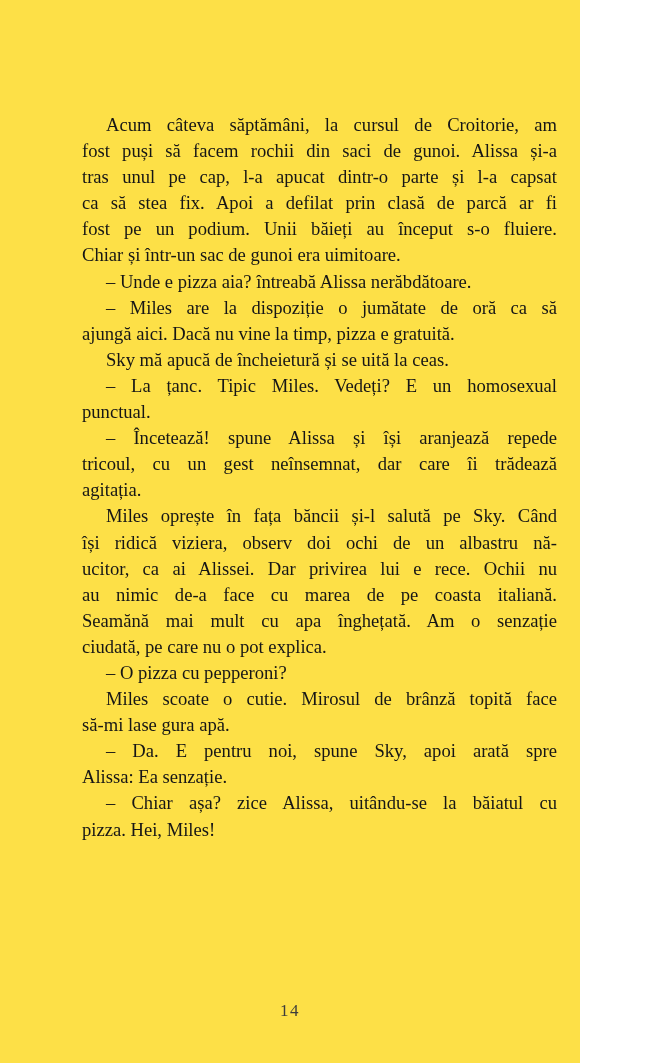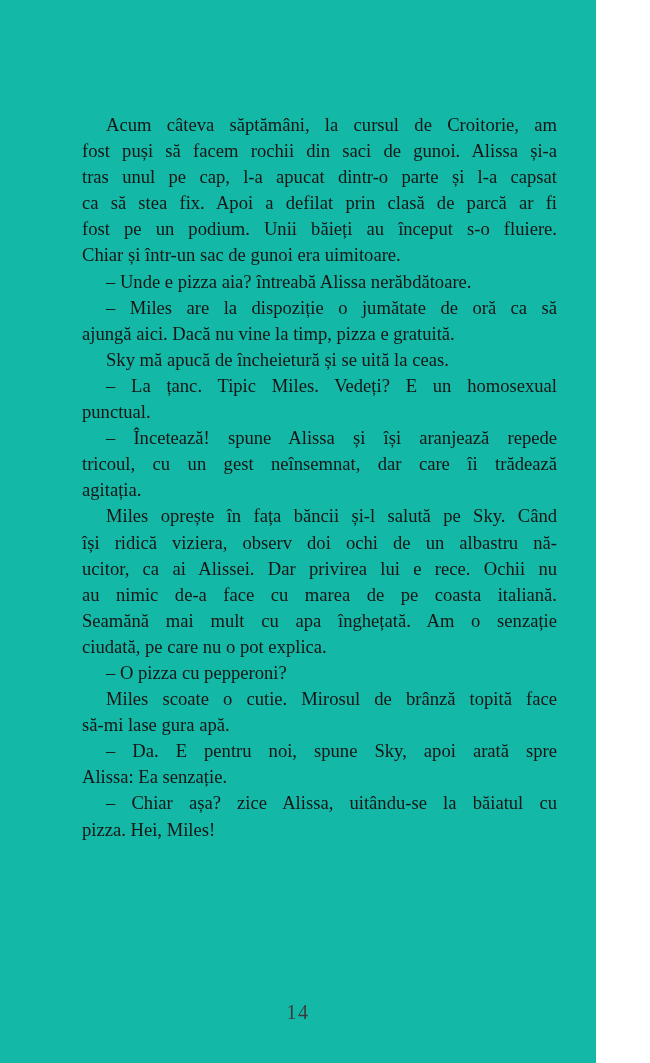--- a/index.html
+++ b/index.html
@@ -4,25 +4,24 @@
 <style>
   html, body {
     margin: 0;
     padding: 0;
     background: #ffffff;
   }
   .book-page {
     position: relative;
     width: 580px;
     height: 1063px;
-    background: #14b8a6;
+    background: #fde047;
     font-family: "Liberation Serif", "DejaVu Serif", serif;
     color: #161616;
     overflow: hidden;
-    padding-left: 16px;
   }
   .text-block {
     position: absolute;
     left: 82px;
     top: 112px;
     width: 475px;
     font-size: 18.6px;
     line-height: 26.1px;
     text-rendering: optimizeLegibility;
   }
@@ -39,21 +38,21 @@
   }
   .line.first {
     text-indent: 24px;
   }
   .page-number {
     position: absolute;
     left: 0;
     top: 1001px;
     width: 100%;
     text-align: center;
-    font-size: 20px;
+    font-size: 17px;
     letter-spacing: 1.5px;
     color: #3c3c3c;
   }
 </style>
 </head>
 <body>
 
 <div class="book-page">
   <div class="text-block" id="text-block">
       <div class="paragraph">

